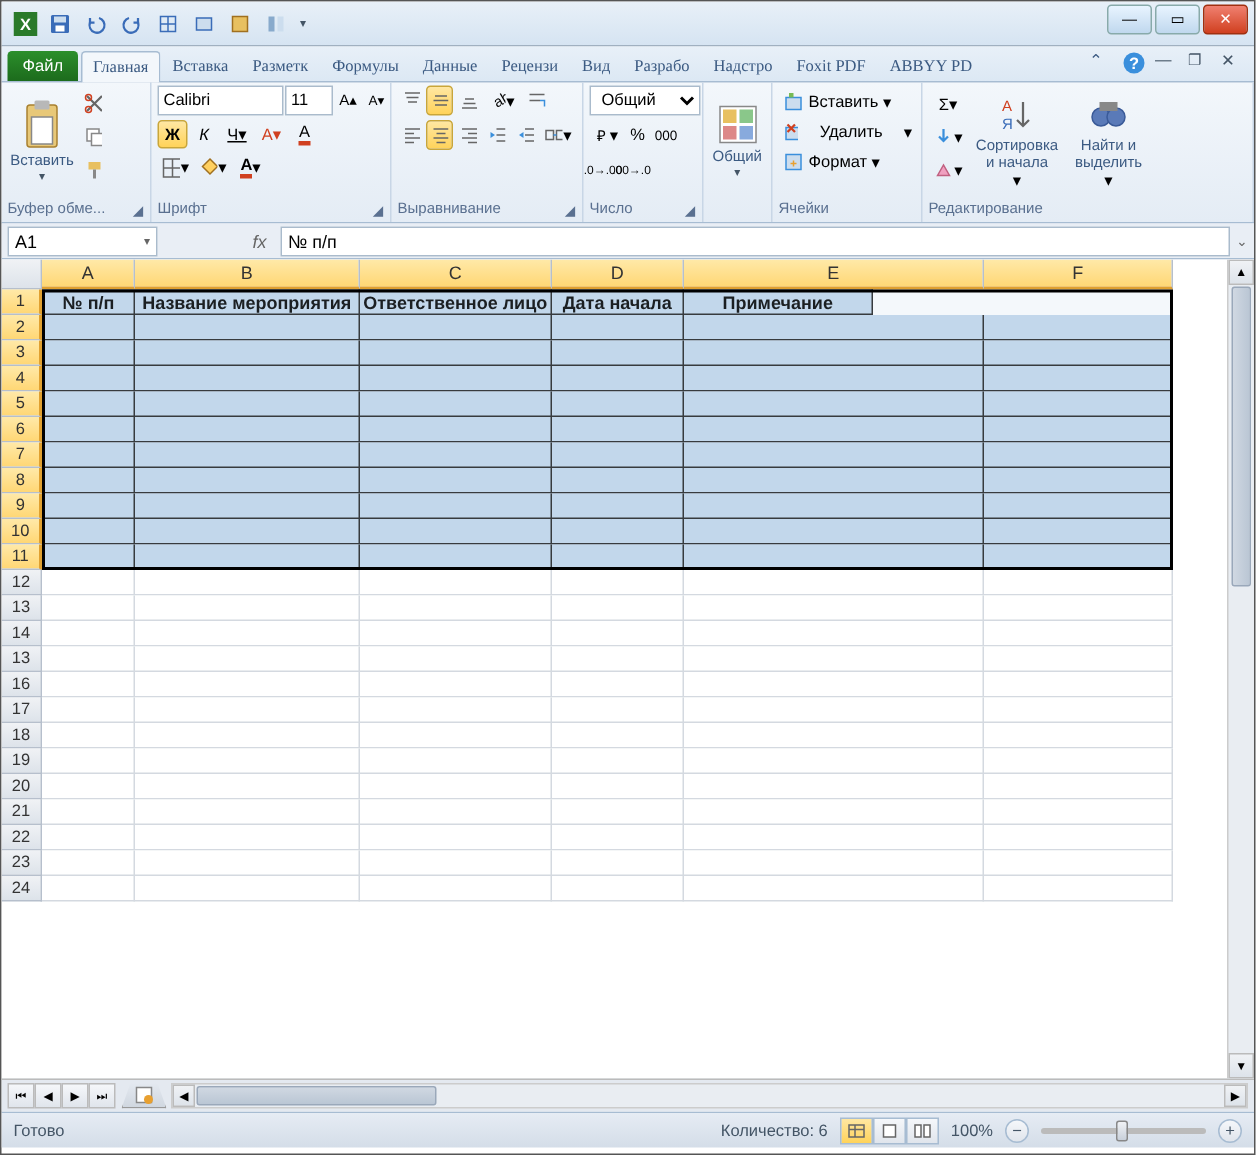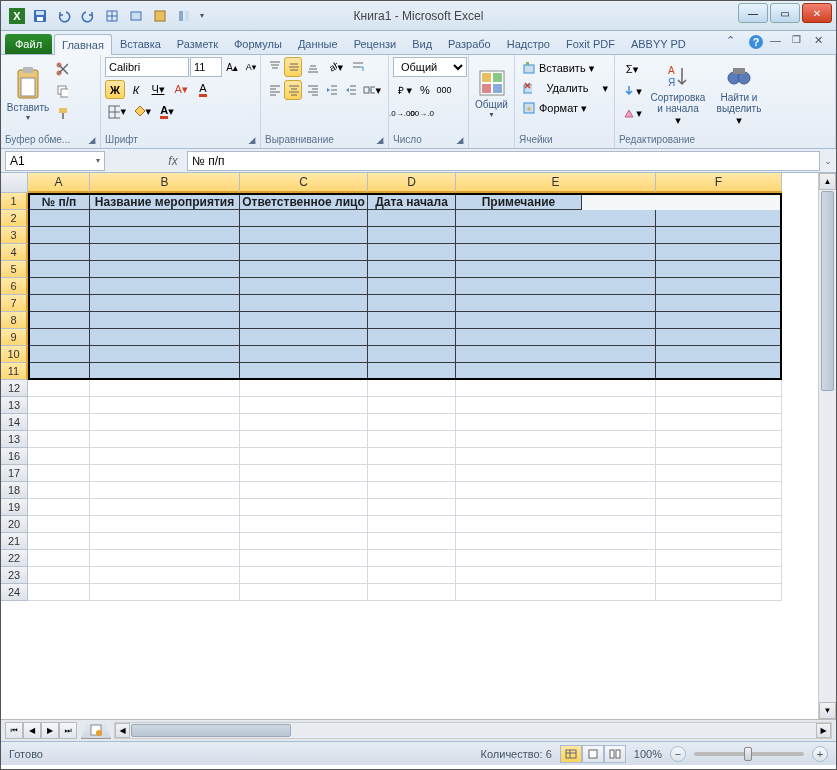--- a/index.html
+++ b/index.html
@@ -11,21 +11,21 @@
 .titlebar .qat { display: flex; gap: 2px; align-items: center; }
 .titlebar .qat-btn { width: 22px; height: 22px; display: flex; align-items: center; justify-content: center; border-radius: 2px; cursor: pointer; }
 .titlebar .title-text { position: absolute; left: 0; right: 0; text-align: center; font-size: 12px; color: #444; pointer-events: none; }
 .titlebar .win-controls { position: absolute; right: 4px; top: 2px; display: flex; gap: 2px; }
 .titlebar .win-btn { width: 30px; height: 20px; border: 1px solid #8aa; background: linear-gradient(#e8f4ff,#c0d8ee); border-radius: 3px; display: flex; align-items: center; justify-content: center; font-size: 10px; cursor: pointer; }
 .titlebar .win-btn.close { background: linear-gradient(#f08070,#d04020); color: #fff; border-color: #a03010; }
 
 
 .ribbon-tabs { height: 24px; background: linear-gradient(#e8f0f8,#dce8f4); display: flex; align-items: flex-end; padding-left: 4px; border-bottom: 1px solid #a7bcd2; font-size: 11px; position: relative; }
 .tab-file { background: linear-gradient(#2b8f2b,#1c6b1c); color: #fff; padding: 4px 10px; border-radius: 3px 3px 0 0; margin-right: 2px; cursor: pointer; }
-.tab { padding: 4px 7px; color: #3b5a82; cursor: pointer; border: 1px solid transparent; border-bottom: none; }
+.tab { padding: 4px 7px; color: #3b5a82; cursor: pointer; border: 1px solid transparent; border-bottom: none; font-family: Liberation Serif, serif; }
 .tab.active { background: #f3f7fb; border-color: #a7bcd2; border-radius: 3px 3px 0 0; position: relative; top: 1px; }
 .ribbon-tabs .tab-right { position: absolute; right: 6px; top: 3px; display: flex; gap: 6px; align-items: center; }
 .tab-right .ric { width: 16px; height: 16px; cursor: pointer; }
 
 
 .ribbon { height: 94px; background: linear-gradient(#f3f7fb,#e4ecf5); border-bottom: 1px solid #a7bcd2; display: flex; font-size: 11px; }
 .ribbon-group { border-right: 1px solid #c8d6e6; padding: 2px 4px; display: flex; flex-direction: column; justify-content: space-between; position: relative; }
 .ribbon-group .group-label { font-size: 10px; color: #5a7090; padding: 1px 0; white-space: nowrap; overflow: hidden; }
 .ribbon-group .group-body { flex: 1; display: flex; align-items: flex-start; gap: 2px; }
 .ribbon-group .dlaunch { position: absolute; right: 2px; bottom: 2px; width: 12px; height: 12px; font-size: 9px; color: #5a7090; cursor: pointer; display: flex; align-items: center; justify-content: center; }
@@ -134,21 +134,20 @@
         </svg>
       </div>
     <div class="qat-btn">
         <svg width="14" height="14">
           <rect x="2" y="2" width="4" height="10" fill="#8ac"></rect>
           <rect x="8" y="2" width="4" height="10" fill="#cde"></rect>
         </svg>
       </div>
     <div class="qat-btn" style="width:10px;font-size:8px;color:#456">▾</div>
   </div>
-  <div class="title-text">Книга1  -  Microsoft Excel</div>
   <div class="win-controls">
     <div class="win-btn">—</div>
     <div class="win-btn">▭</div>
     <div class="win-btn close">✕</div>
   </div>
 </div>
 
 <div class="ribbon-tabs">
   <div class="tab-file">Файл</div>
   <div id="ribbon-tab-list" style="display: flex;">

